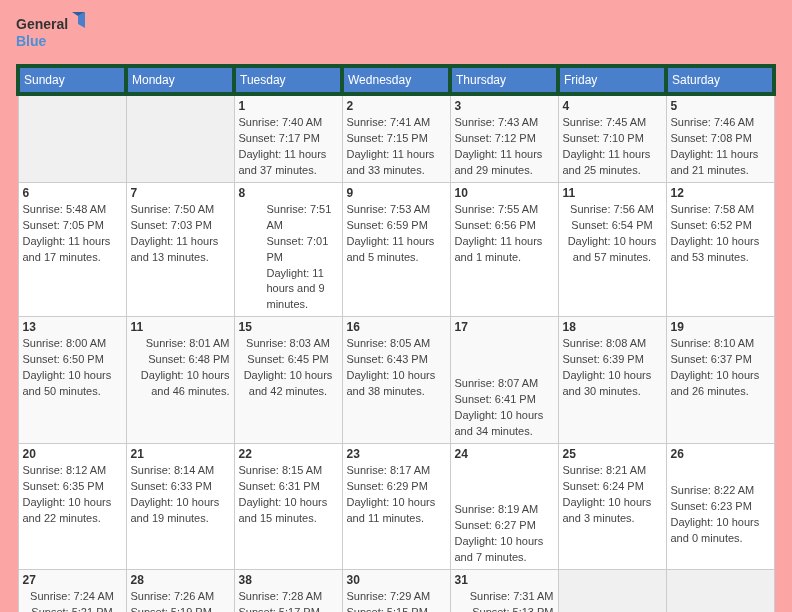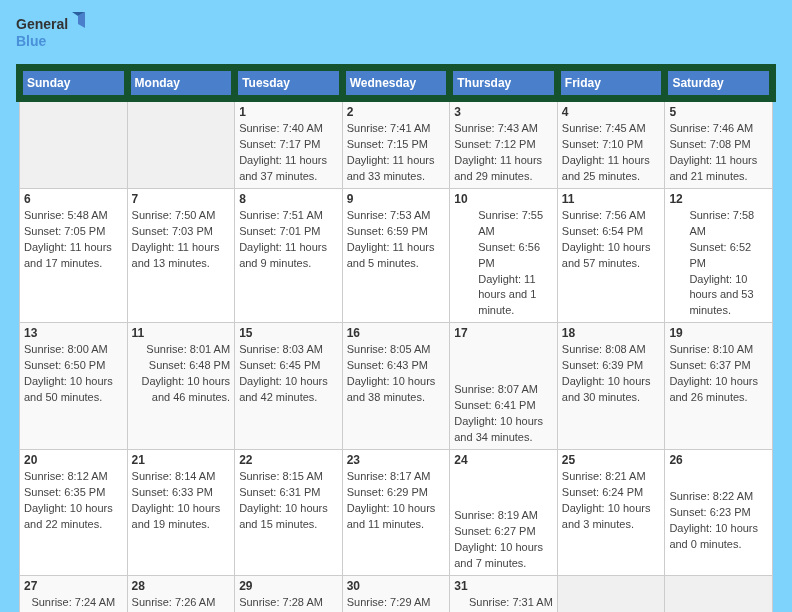--- a/index.html
+++ b/index.html
@@ -7,21 +7,21 @@
       font-family: Arial, sans-serif;
       background: #fff;
       width: 792px;
       height: 612px;
       overflow: hidden;
     }
     .page {
       width: 792px;
       height: 612px;
       padding: 12px 16px;
-      background: #7dd3fc;
+      background: #fca5a5;
     }
     .header {
       display: flex;
       justify-content: space-between;
       align-items: flex-start;
       margin-bottom: 6px;
     }
     .logo {
       display: flex;
       align-items: center;
@@ -42,24 +42,24 @@
     }
     .calendar {
       width: 100%;
       border-collapse: collapse;
       table-layout: fixed;
     }
     .calendar th {
       background: #4a7fcb;
       color: #fff;
       font-size: 12px;
-      font-weight: bold;
+      font-weight: normal;
       padding: 5px 4px;
       text-align: left;
-      border: 7px solid #14532d;
+      border: 4px solid #14532d;
     }
     .calendar td {
       border: 1px solid #ccc;
       vertical-align: top;
       padding: 3px 4px;
       font-size: 9.5px;
       color: #333;
       height: 78px;
       background: #fff;
     }
@@ -161,65 +161,65 @@
 Daylight: 11 hours and 17 minutes.</div>
           </td>
           <td>
             <span class="day-num">7</span>
             <div class="day-info" style="white-space: pre-line;">Sunrise: 7:50 AM
 Sunset: 7:03 PM
 Daylight: 11 hours and 13 minutes.</div>
           </td>
           <td>
             <span class="day-num">8</span>
-            <div class="day-info" style="white-space: pre-line;">Sunrise: 7:51 AM
+            <div class="day-info" style="white-space: pre-line; margin-left: 28px;">Sunrise: 7:51 AM
 Sunset: 7:01 PM
 Daylight: 11 hours and 9 minutes.</div>
           </td>
           <td>
             <span class="day-num">9</span>
             <div class="day-info" style="white-space: pre-line;">Sunrise: 7:53 AM
 Sunset: 6:59 PM
 Daylight: 11 hours and 5 minutes.</div>
           </td>
           <td>
             <span class="day-num">10</span>
-            <div class="day-info" style="white-space: pre-line; margin-left: 24px;">Sunrise: 7:55 AM
+            <div class="day-info" style="white-space: pre-line;">Sunrise: 7:55 AM
 Sunset: 6:56 PM
 Daylight: 11 hours and 1 minute.</div>
           </td>
           <td>
             <span class="day-num">11</span>
-            <div class="day-info" style="white-space: pre-line;">Sunrise: 7:56 AM
+            <div class="day-info" style="white-space: pre-line; text-align: center;">Sunrise: 7:56 AM
 Sunset: 6:54 PM
 Daylight: 10 hours and 57 minutes.</div>
           </td>
           <td>
             <span class="day-num">12</span>
-            <div class="day-info" style="white-space: pre-line; margin-left: 20px;">Sunrise: 7:58 AM
+            <div class="day-info" style="white-space: pre-line;">Sunrise: 7:58 AM
 Sunset: 6:52 PM
 Daylight: 10 hours and 53 minutes.</div>
           </td>
         </tr>
         <tr>
           <td>
             <span class="day-num">13</span>
             <div class="day-info" style="white-space: pre-line;">Sunrise: 8:00 AM
 Sunset: 6:50 PM
 Daylight: 10 hours and 50 minutes.</div>
           </td>
           <td>
             <span class="day-num">11</span>
             <div class="day-info" style="white-space: pre-line; text-align: right;">Sunrise: 8:01 AM
 Sunset: 6:48 PM
 Daylight: 10 hours and 46 minutes.</div>
           </td>
           <td>
             <span class="day-num">15</span>
-            <div class="day-info" style="white-space: pre-line;">Sunrise: 8:03 AM
+            <div class="day-info" style="white-space: pre-line; text-align: center;">Sunrise: 8:03 AM
 Sunset: 6:45 PM
 Daylight: 10 hours and 42 minutes.</div>
           </td>
           <td>
             <span class="day-num">16</span>
             <div class="day-info" style="white-space: pre-line;">Sunrise: 8:05 AM
 Sunset: 6:43 PM
 Daylight: 10 hours and 38 minutes.</div>
           </td>
           <td>
@@ -292,21 +292,21 @@
 Sunset: 5:21 PM
 Daylight: 9 hours and 56 minutes.</div>
           </td>
           <td>
             <span class="day-num">28</span>
             <div class="day-info" style="white-space: pre-line;">Sunrise: 7:26 AM
 Sunset: 5:19 PM
 Daylight: 9 hours and 52 minutes.</div>
           </td>
           <td>
-            <span class="day-num">29</span>
+            <span class="day-num">38</span>
             <div class="day-info" style="white-space: pre-line;">Sunrise: 7:28 AM
 Sunset: 5:17 PM
 Daylight: 9 hours and 48 minutes.</div>
           </td>
           <td>
             <span class="day-num">30</span>
             <div class="day-info" style="white-space: pre-line;">Sunrise: 7:29 AM
 Sunset: 5:15 PM
 Daylight: 9 hours and 45 minutes.</div>
           </td>

